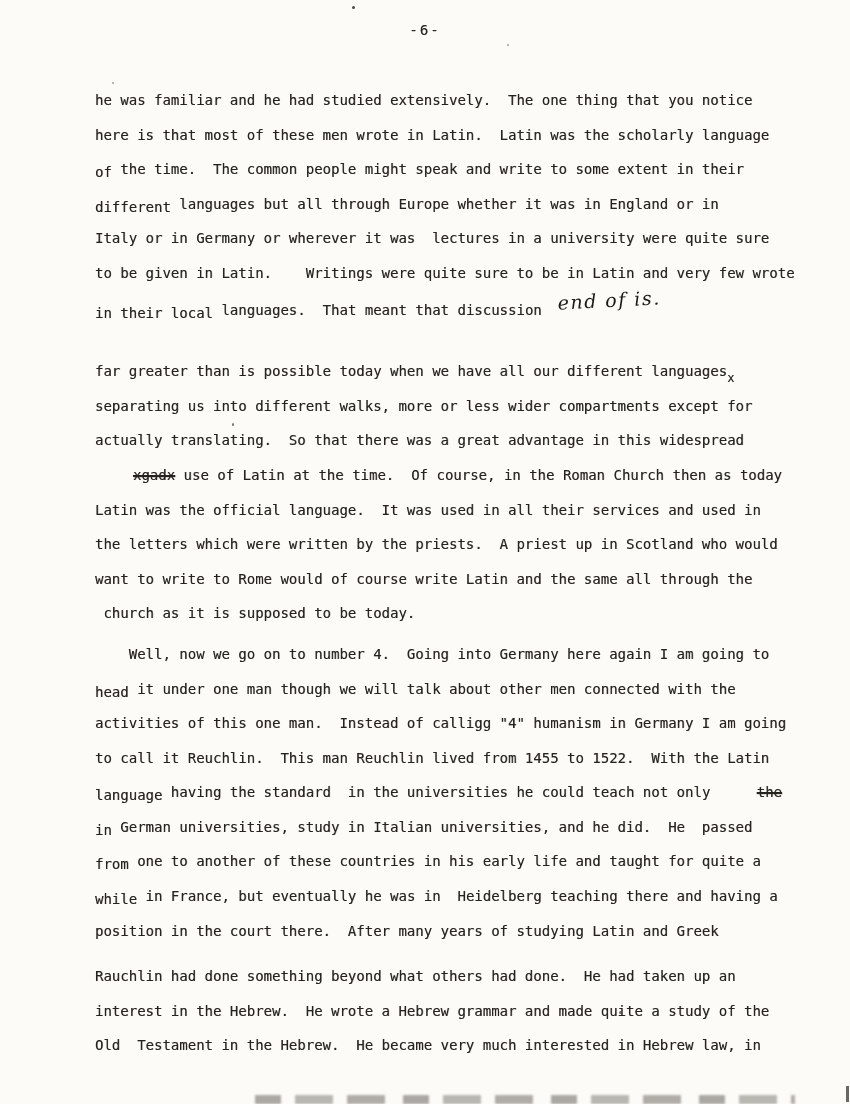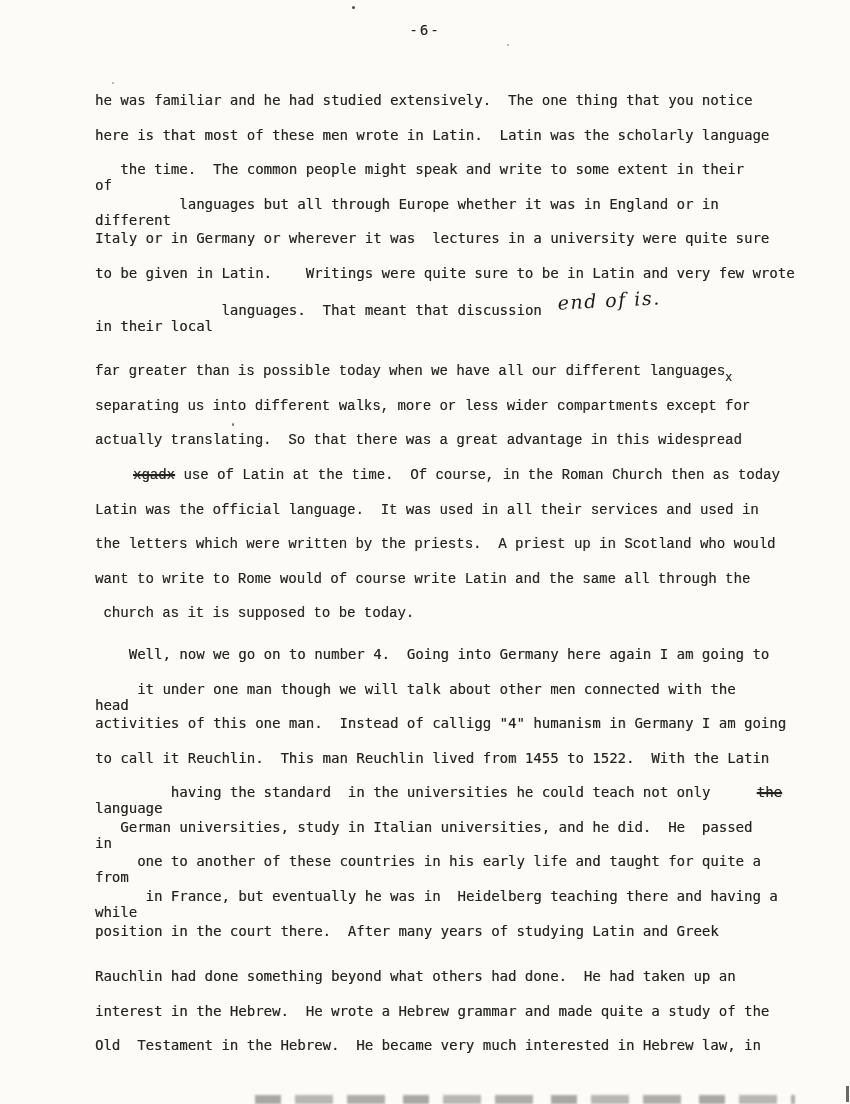--- a/index.html
+++ b/index.html
@@ -18,24 +18,24 @@
     font-size:14px;letter-spacing:2px;
     text-shadow:0.4px 0.4px 0.5px rgba(46,42,36,0.45);
   }
   .doc{
     position:absolute;left:95px;top:83px;right:20px;
     font-size:14px;line-height:34.6px;
     white-space:pre;
     text-shadow:0.4px 0.4px 0.5px rgba(46,42,36,0.45);
   }
   .paragraph{margin:0;}
-  .paragraph:nth-child(2){margin-top:29px;font-family:Liberation Mono, monospace;}
+  .paragraph:nth-child(2){margin-top:29px;}
   .paragraph:nth-child(3){margin-top:6px;}
   .line{height:34.6px;}
-  .seg-low{position:relative;top:16px;}
+  .seg-low{position:relative;top:3px;}
   .seg-sub{position:relative;top:6px;font-size:12px;}
   .seg-struck{text-decoration:line-through;text-decoration-thickness:1.8px;margin-left:38px;}
   .seg-handwritten{
     display:inline-block;
     font-family:"DejaVu Serif","Liberation Serif",serif;
     font-style:italic;
     font-size:19px;
     letter-spacing:1.5px;
     transform:rotate(-3deg) translateY(-8px);
     margin-left:16px;

